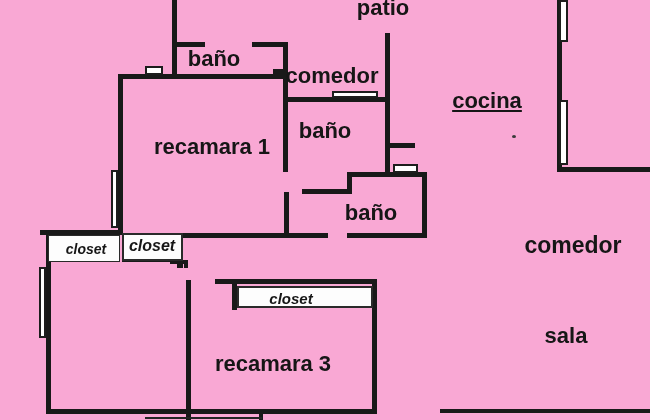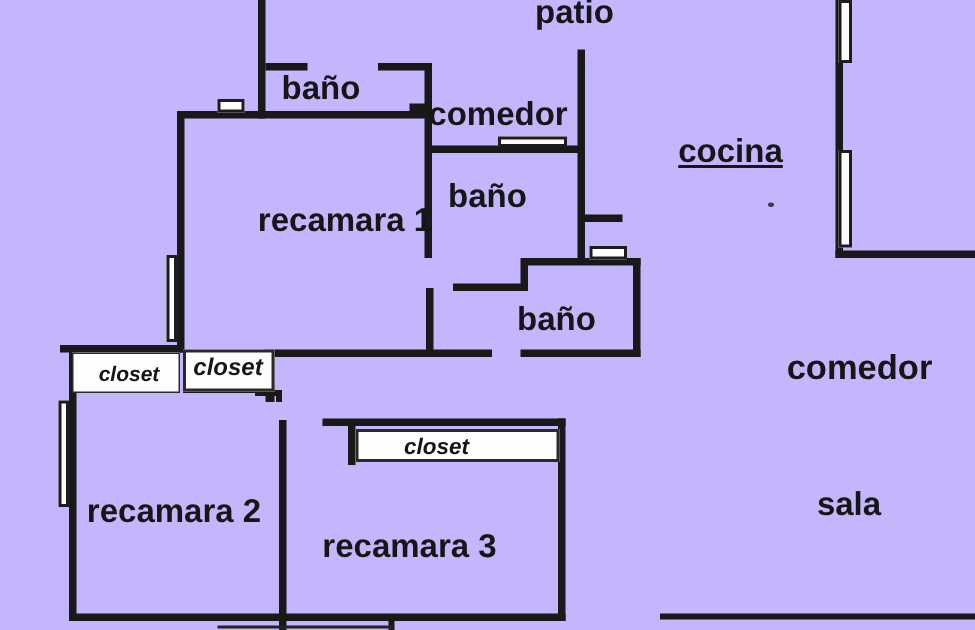--- a/index.html
+++ b/index.html
@@ -4,21 +4,21 @@
 <style>
   html, body {
     margin: 0;
     padding: 0;
     background: #ffffff;
   }
   #plan {
     position: relative;
     width: 650px;
     height: 420px;
-    background: #c4b5fd;
+    background: #f9a8d4;
     overflow: hidden;
     font-family: "Liberation Sans", sans-serif;
   }
   .wall {
     position: absolute;
     background: #191919;
   }
   .thin-wall {
     position: absolute;
     background: #242424;
@@ -114,24 +114,23 @@
   <div class="closet-box" style="left:48px;  top:235px; width:72px;  height:27px; border-width:1px;"></div>
   <div class="closet-box" style="left:122px; top:233px; width:61px;  height:28px; border-width:2px;"></div>
   <div class="closet-box" style="left:237px; top:286px; width:136px; height:22px; border-width:2px;"></div>
 
   <div class="dot" style="left:512px; top:135px; width:4px; height:3px;"></div>
 
   <div class="room-label" style="left:383px; top:8px;">patio</div>
   <div class="room-label" style="left:214px; top:59px;">baño</div>
   <div class="room-label" style="left:332px; top:76px;">comedor</div>
   <div class="room-label" style="left:487px; top:101px;text-decoration:underline;">cocina</div>
-  <div class="room-label" style="left:212px; top:147px;margin-left:18px;">recamara 1</div>
+  <div class="room-label" style="left:212px; top:147px;">recamara 1</div>
   <div class="room-label" style="left:325px; top:131px;">baño</div>
   <div class="room-label" style="left:371px; top:213px;">baño</div>
   <div class="room-label" style="left:573px; top:245px; font-size:23px;">comedor</div>
   <div class="room-label small-label" style="left:86px;  top:249px; font-size:14px;">closet</div>
   <div class="room-label small-label" style="left:152px; top:246px; font-size:16px;">closet</div>
   <div class="room-label small-label" style="left:291px; top:298px;">closet</div>
-  <div class="room-label" style="left:116px; top:341px;">recamara 2</div>
   <div class="room-label" style="left:273px; top:364px;">recamara 3</div>
   <div class="room-label" style="left:566px; top:336px;">sala</div>
 
 </div>
 
 </body></html>

